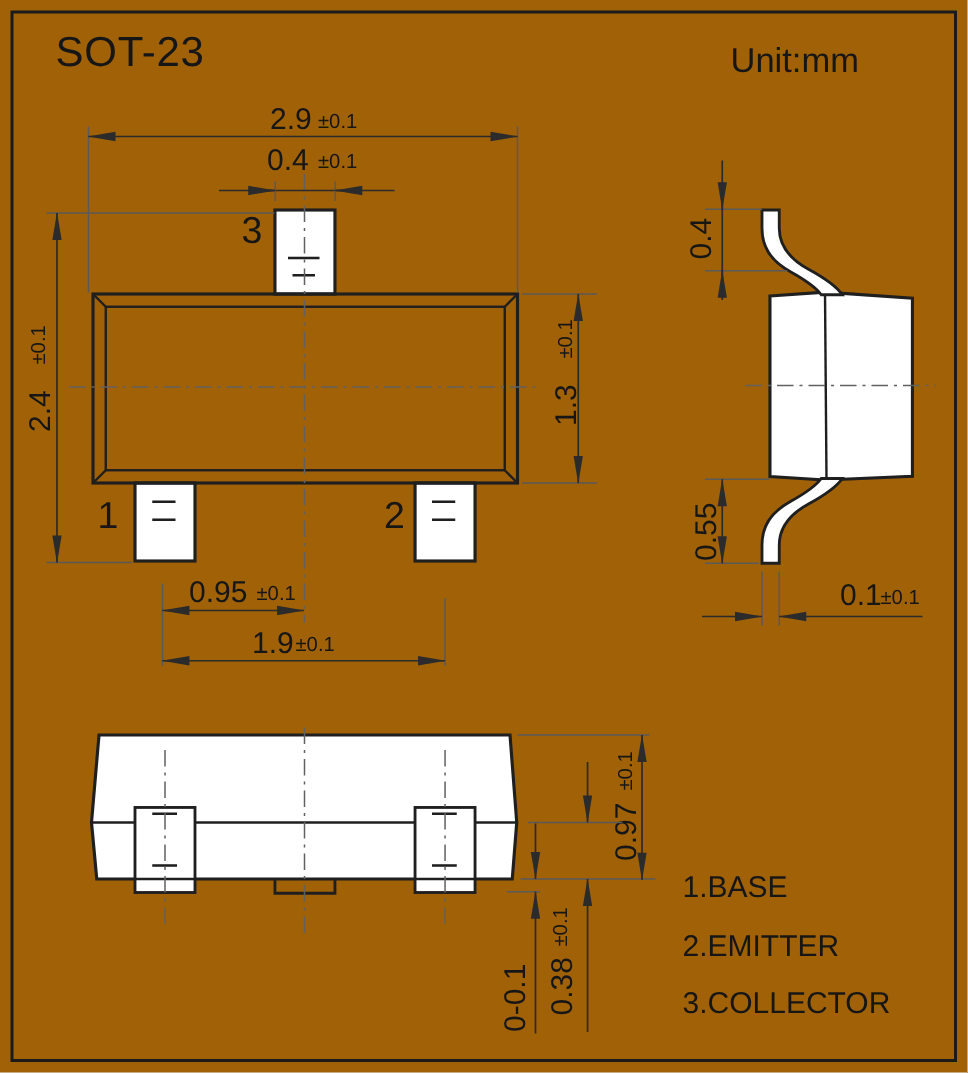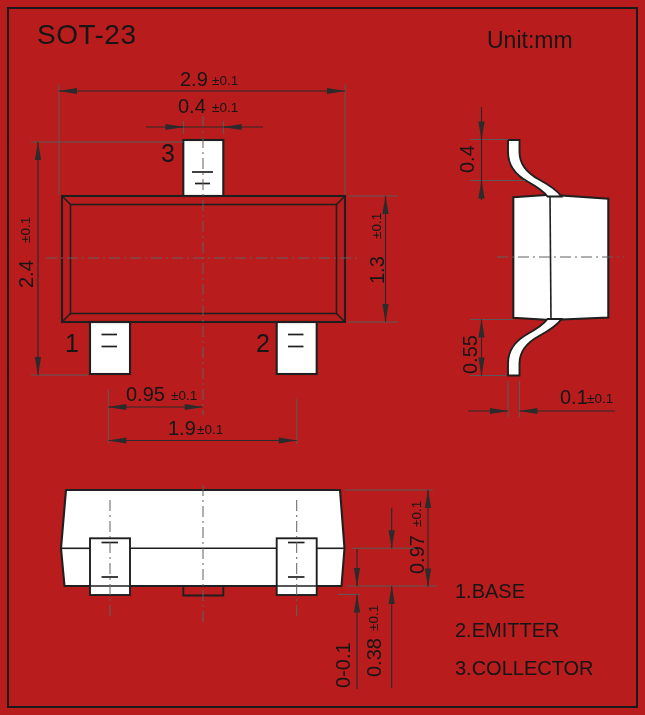--- a/index.html
+++ b/index.html
@@ -1,17 +1,17 @@
 <!DOCTYPE html>
 <html><head>
 <meta charset="utf-8">
 <style>
   html,body { margin:0; padding:0; background:#e8e8e8; }
   .page {
-    position:relative; width:645px; height:715px; background:#b91c1c;
+    position:relative; width:645px; height:715px; background:#a16207;
     font-family:"Liberation Sans", sans-serif;
   }
   svg { display:block; }
   svg text { font-family:"Liberation Sans", sans-serif; fill:#161616; }
   .ttl  { font-size:28px; letter-spacing:.5px; }
   .unit { font-size:23px; }
   .lg   { font-size:20px; }
   .pn   { font-size:25px; }
   .dv   { font-size:20px; }
   .dt   { font-size:13.5px; }

